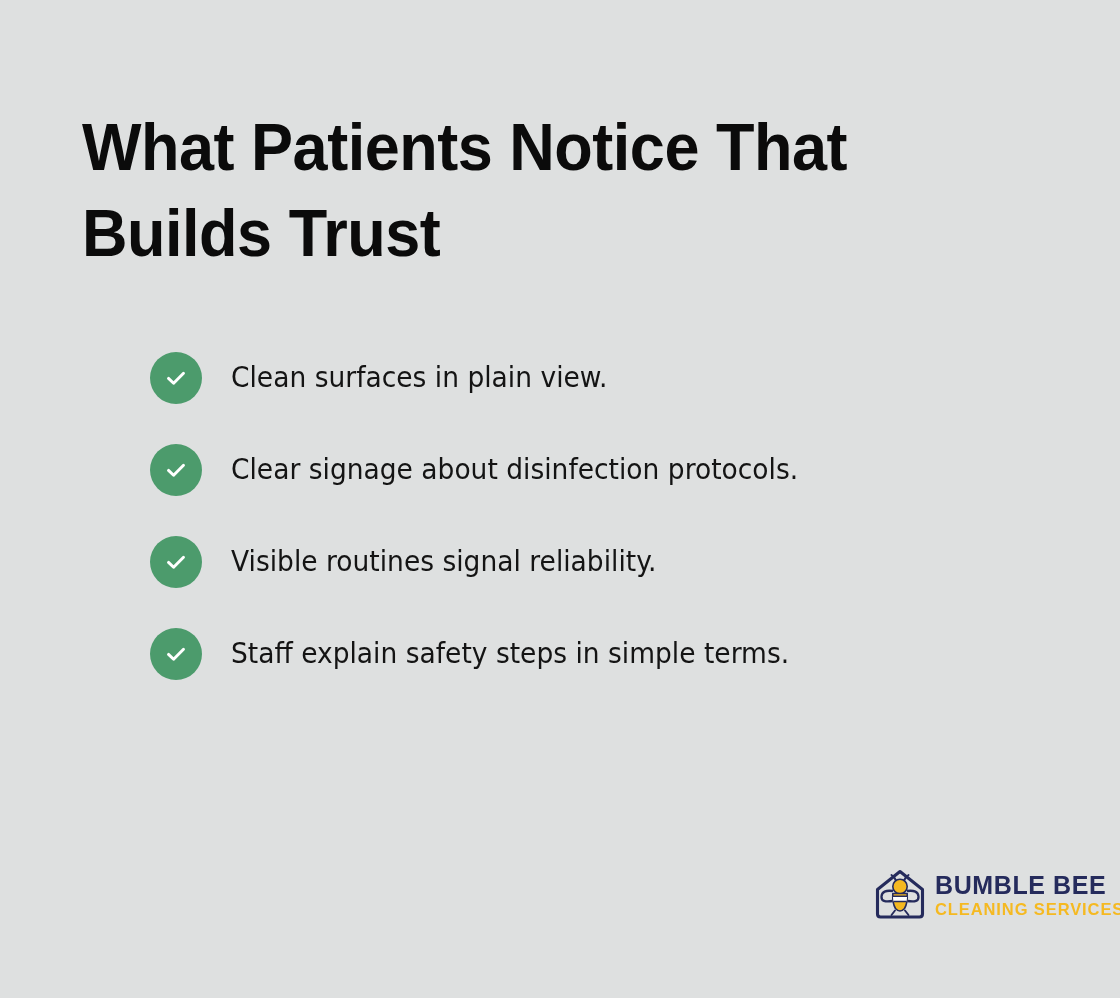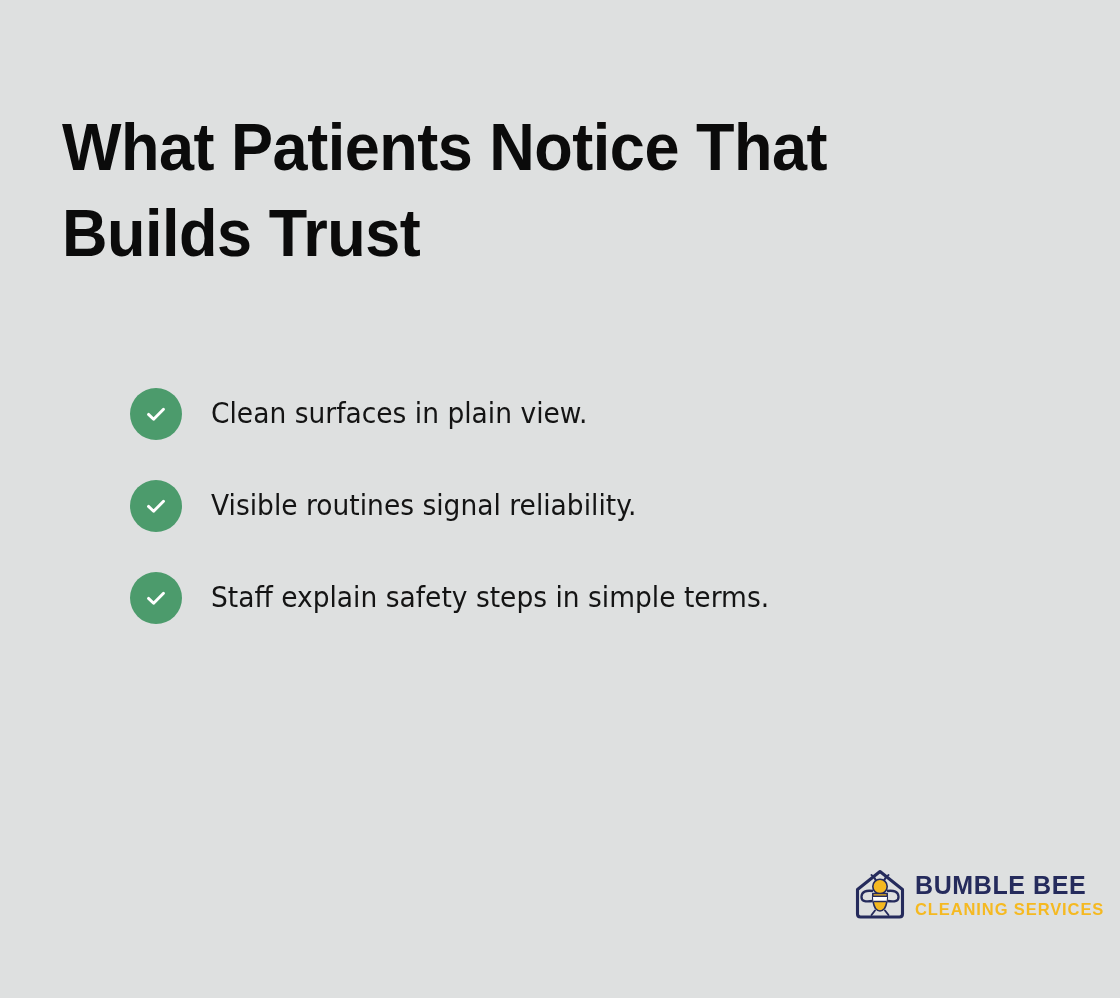--- a/index.html
+++ b/index.html
@@ -12,20 +12,21 @@
     background: #dee0e0;
     font-family: "DejaVu Sans", sans-serif;
     overflow: hidden;
     position: relative;
   }
 
   .card {
     position: absolute;
     inset: 0;
     background: #dee0e0;
+    margin-left: 20px;
   }
 
   
   .page-title {
     position: absolute;
     left: 62px;
     top: 104px;
     width: 900px;
     margin: 0;
     font-family: "Liberation Sans", sans-serif;
@@ -36,21 +37,21 @@
     color: #0b0b0b;
     transform: scaleX(0.94);
     transform-origin: left top;
     white-space: pre-line;
   }
 
   
   .checklist {
     position: absolute;
     left: 130px;
-    top: 388px;
+    top: 352px;
     margin: 0;
     padding: 0;
     list-style: none;
     width: 930px;
   }
   .check-item {
     display: flex;
     align-items: center;
     height: 52px;
     margin-bottom: 40px;
@@ -135,20 +136,28 @@
     <li class="check-item">
       <span class="check-badge">
         <svg width="30" height="30" viewBox="0 0 30 30" aria-hidden="true">
           <path d="M7.5 15.4 L12.6 20.3 L22.5 10.2" fill="none" stroke="#ffffff" stroke-width="2.9" stroke-linecap="round" stroke-linejoin="round"></path>
         </svg>
       </span>
       <span class="check-label">Clean surfaces in plain view.</span>
     </li>
 
 
+    <li class="check-item">
+      <span class="check-badge">
+        <svg width="30" height="30" viewBox="0 0 30 30" aria-hidden="true">
+          <path d="M7.5 15.4 L12.6 20.3 L22.5 10.2" fill="none" stroke="#ffffff" stroke-width="2.9" stroke-linecap="round" stroke-linejoin="round"></path>
+        </svg>
+      </span>
+      <span class="check-label">Clear signage about disinfection protocols.</span>
+    </li>
 
     <li class="check-item">
       <span class="check-badge">
         <svg width="30" height="30" viewBox="0 0 30 30" aria-hidden="true">
           <path d="M7.5 15.4 L12.6 20.3 L22.5 10.2" fill="none" stroke="#ffffff" stroke-width="2.9" stroke-linecap="round" stroke-linejoin="round"></path>
         </svg>
       </span>
       <span class="check-label">Visible routines signal reliability.</span>
     </li>
 

